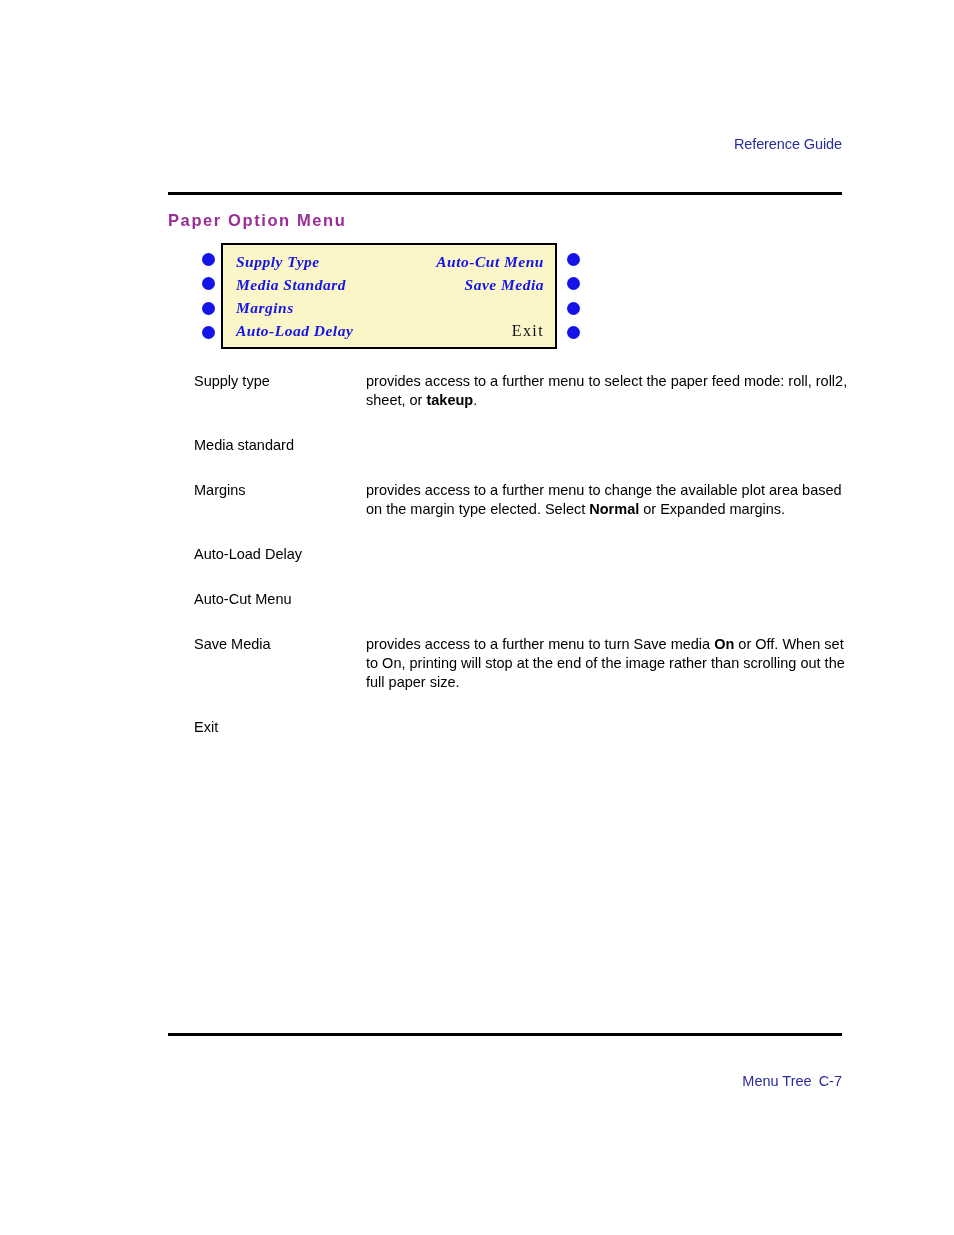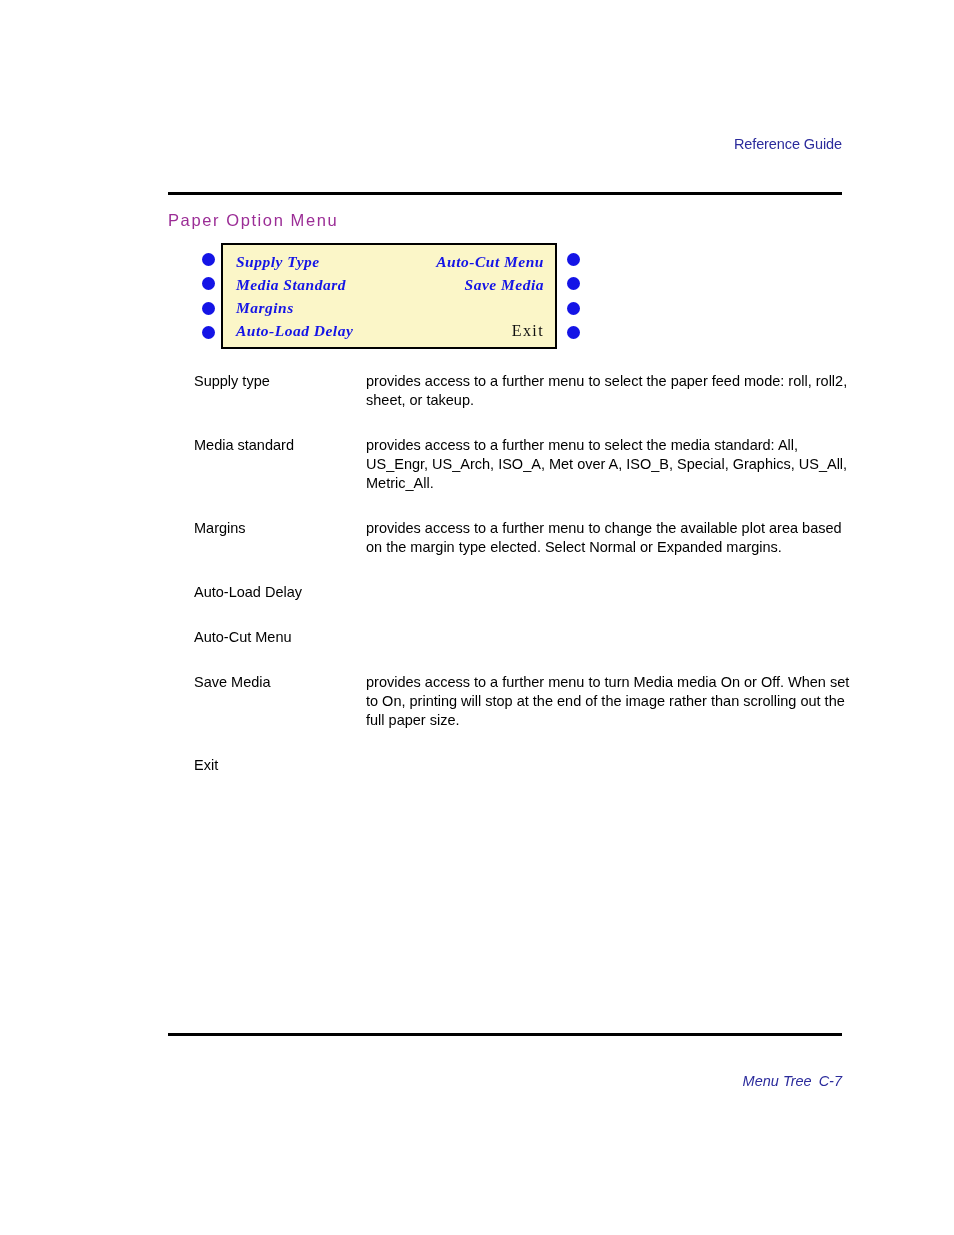--- a/index.html
+++ b/index.html
@@ -54,31 +54,30 @@
   }
   .footer-text {
     position: absolute;
     left: 168px;
     top: 1073px;
     width: 674px;
     text-align: right;
     font-size: 14.5px;
     color: #2b2b9c;
     white-space: nowrap;
-    font-style: italic;
   }
   .footer-text .sep { display: inline-block; width: 7px; }
 
   
   .section-title {
     position: absolute;
     left: 168px;
     top: 211px;
     font-size: 16.5px;
-    font-weight: normal;
+    font-weight: bold;
     color: #9b2d96;
     letter-spacing: 1.6px;
     white-space: nowrap;
   }
 
   
   .menu-wrap {
     position: absolute;
     left: 196px;
     top: 243px;
@@ -170,21 +169,21 @@
     line-height: 19px;
     color: #000000;
     white-space: nowrap;
   }
   .def-desc {
     flex: 1 1 auto;
     font-size: 14.5px;
     line-height: 19px;
     color: #000000;
   }
-  .def-desc b { font-weight: normal; }
+  .def-desc b { font-weight: bold; }
 </style>
 </head>
 <body>
 
 <div class="page">
 
   <div class="header-guide">Reference Guide</div>
 
   <div class="rule-top"></div>
 
@@ -225,35 +224,34 @@
       </div>
   </div>
 
   <div class="defs" id="defs">
       <div class="def-row">
         <div class="def-term">Supply type</div>
         <div class="def-desc"><span>provides access to a further menu to select the paper feed mode: roll, roll2, sheet, or </span><b>takeup</b><span>.</span></div>
       </div>
       <div class="def-row">
         <div class="def-term">Media standard</div>
-        <div class="def-desc"><span>provides access to a further menu to select the media standard: </span><b>All</b><span>, US_Engr, US_Arch, ISO_A, Met over A, ISO_B, Special, Graphics, US_All, Metric_All.</span></div>
       </div>
       <div class="def-row">
         <div class="def-term">Margins</div>
         <div class="def-desc"><span>provides access to a further menu to change the available plot area based on the margin type elected. Select </span><b>Normal</b><span> or Expanded margins.</span></div>
       </div>
       <div class="def-row">
         <div class="def-term">Auto-Load Delay</div>
       </div>
       <div class="def-row">
         <div class="def-term">Auto-Cut Menu</div>
       </div>
       <div class="def-row">
         <div class="def-term">Save Media</div>
-        <div class="def-desc"><span>provides access to a further menu to turn Media media </span><b>On</b><span> or Off. When set to On, printing will stop at the end of the image rather than scrolling out the full paper size.</span></div>
+        <div class="def-desc"><span>provides access to a further menu to turn Save media </span><b>On</b><span> or Off. When set to On, printing will stop at the end of the image rather than scrolling out the full paper size.</span></div>
       </div>
       <div class="def-row">
         <div class="def-term">Exit</div>
       </div>
     </div>
 
   <div class="rule-bottom"></div>
 
   <div class="footer-text">
     <span>Menu Tree</span><span class="sep"></span><span>C-7</span>

